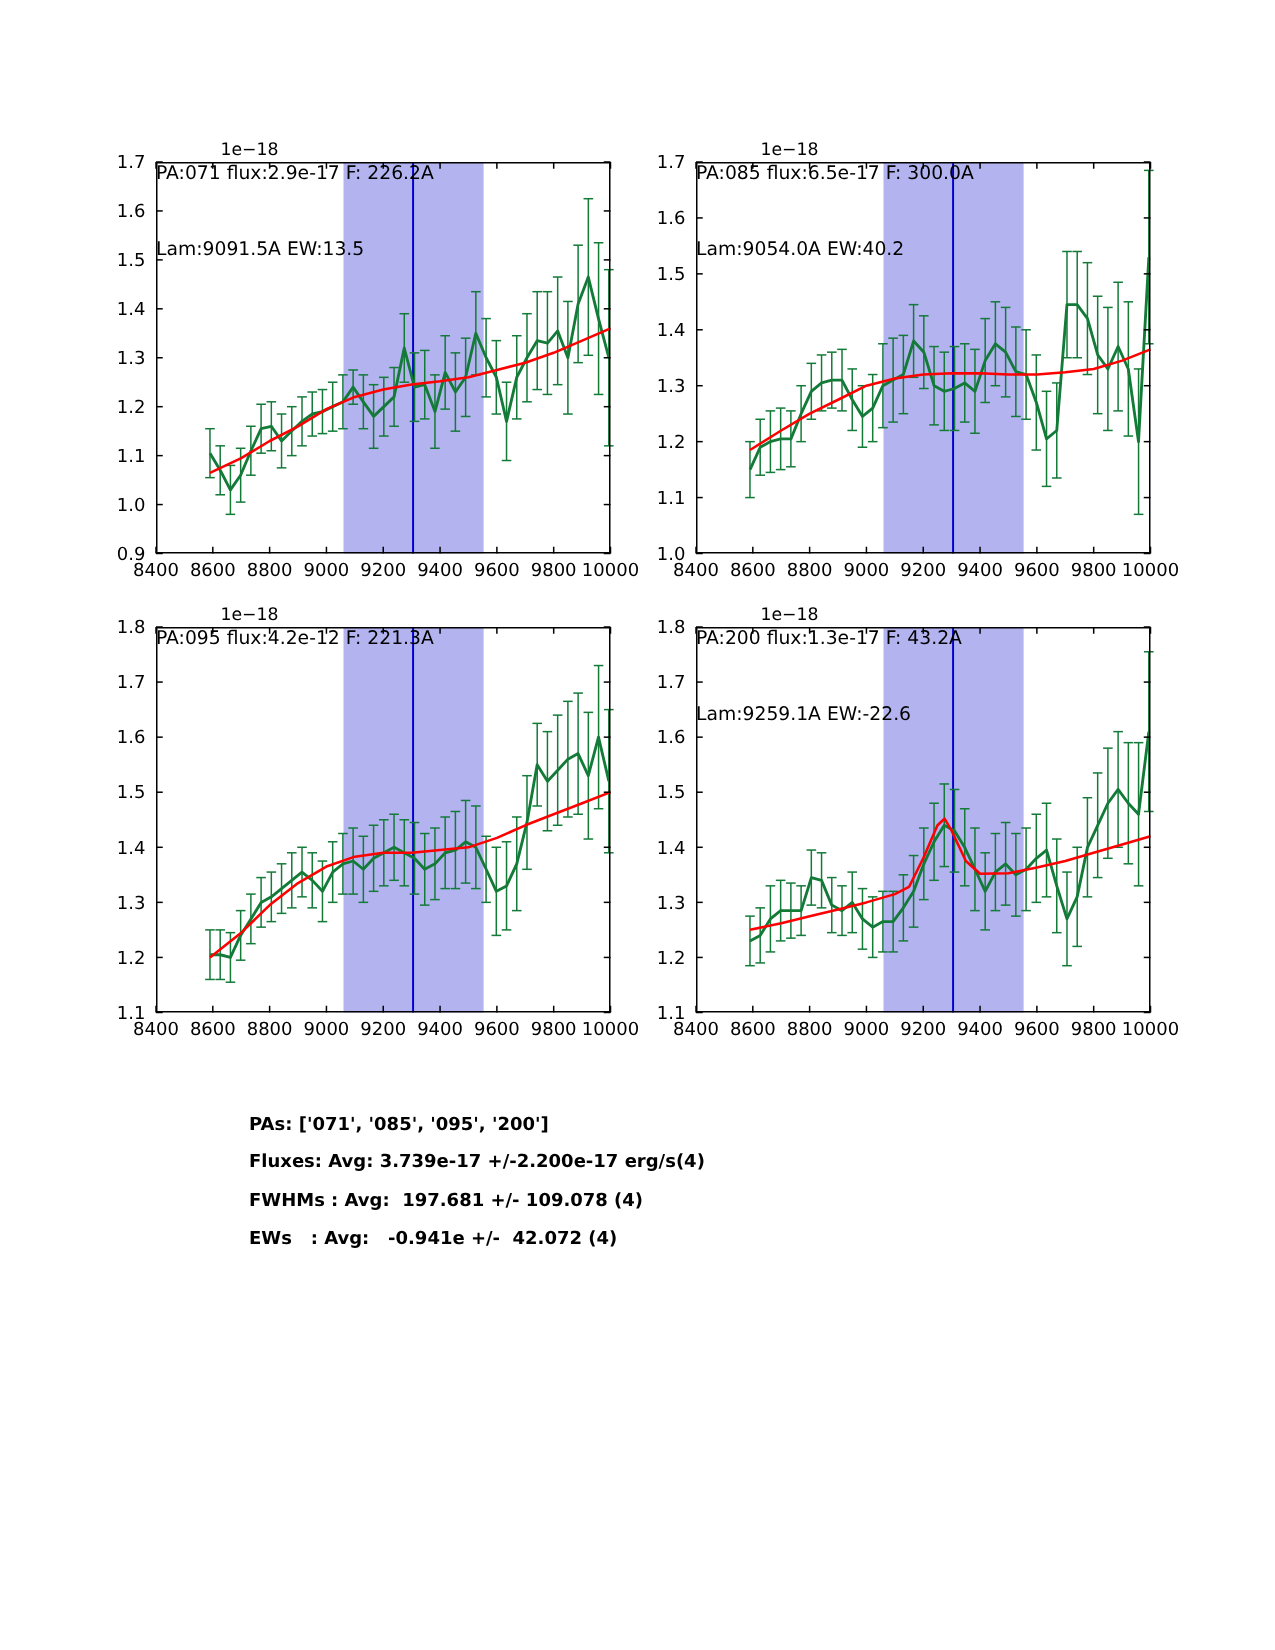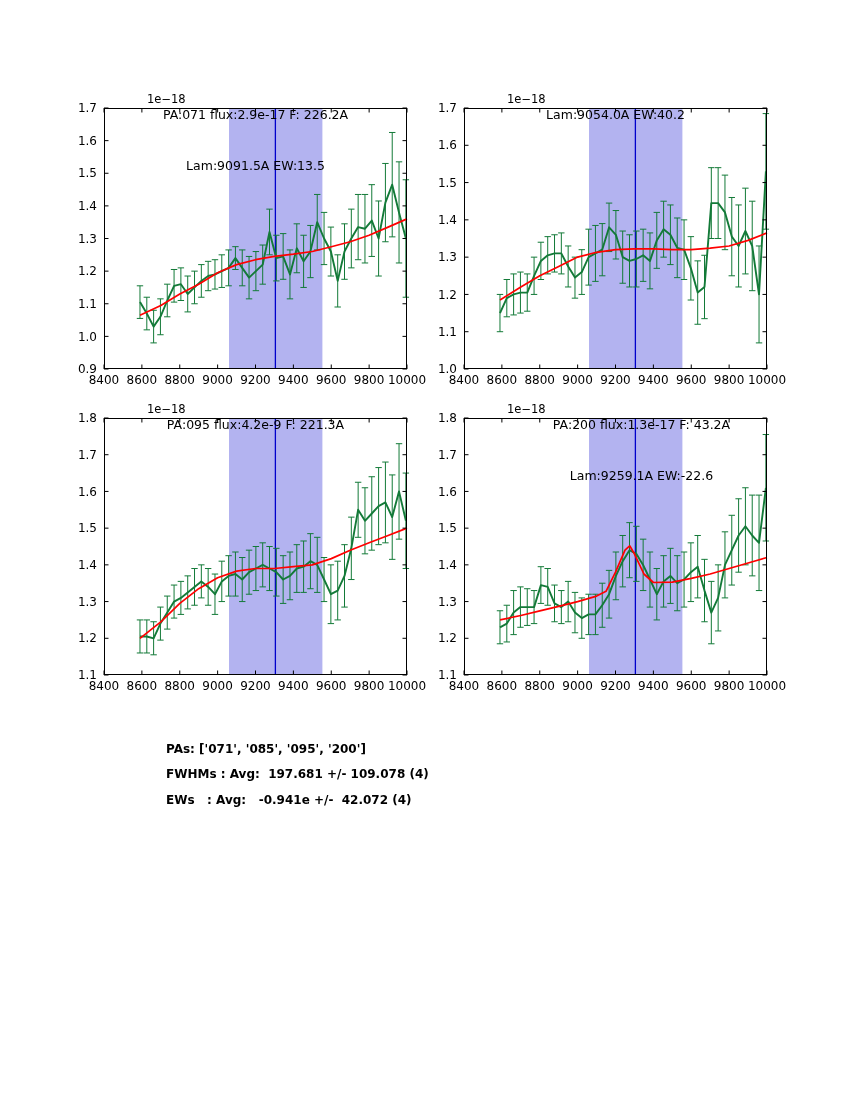--- a/index.html
+++ b/index.html
@@ -1,20 +1,20 @@
 <!DOCTYPE html>
 <html><head>
 <meta charset="utf-8">
 <style>
   html,body{margin:0;padding:0;background:#ffffff;}
   body{width:850px;height:1100px;position:relative;overflow:hidden;
        font-family:"DejaVu Sans","Liberation Sans",sans-serif;color:#000;}
   #figure{position:absolute;left:0;top:0;width:850px;height:1100px;background:#ffffff;}
   #fig-svg{position:absolute;left:0;top:0;}
-  .sub-title{position:absolute;text-align:center;font-size:12.5px;line-height:17px;white-space:pre;}
+  .sub-title{position:absolute;text-align:left;font-size:12.5px;line-height:17px;white-space:pre;}
   .offset-label{position:absolute;font-size:11.5px;margin-left:44px;}
   #summary{position:absolute;left:166px;top:737px;font-size:12px;line-height:25.4px;font-weight:bold;}
   #summary div{white-space:pre;}
 </style>
 </head>
 <body>
 
 <div id="figure">
   <svg id="fig-svg" width="850" height="1100">
       <g>
@@ -748,33 +748,35 @@
         <text x="457" y="458.91428571428577" text-anchor="end" font-size="12px" fill="#000000" font-family="DejaVu Sans, Liberation Sans, sans-serif">1.7</text>
         <text x="457" y="422.2" text-anchor="end" font-size="12px" fill="#000000" font-family="DejaVu Sans, Liberation Sans, sans-serif">1.8</text>
       </g>
     </svg>
 
   <div class="sub-title" style="left:104px;top:72px;width:303px">
     <div>PA:071 flux:2.9e-17 F: 226.2A</div>
     <div>Lam:9091.5A EW:13.5</div>
   </div>
   <div class="sub-title" style="left:464px;top:72px;width:303px">
+    <div>PA:085 flux:6.5e-17 F: 300.0A</div>
     <div>Lam:9054.0A EW:40.2</div>
   </div>
   <div class="sub-title" style="left:104px;top:382px;width:303px">
-    <div>PA:095 flux:4.2e-9 F: 221.3A</div>
+    <div>PA:095 flux:4.2e-12 F: 221.3A</div>
   </div>
   <div class="sub-title" style="left:464px;top:382px;width:355px">
     <div>PA:200 flux:1.3e-17 F: 43.2A</div>
     <div>Lam:9259.1A EW:-22.6</div>
   </div>
 
   <div class="offset-label" style="left:103px;top:92px">1e−18</div>
   <div class="offset-label" style="left:463px;top:92px">1e−18</div>
   <div class="offset-label" style="left:103px;top:402px">1e−18</div>
   <div class="offset-label" style="left:463px;top:402px">1e−18</div>
 
   <div id="summary">
     <div>PAs: ['071', '085', '095', '200']</div>
+    <div>Fluxes: Avg: 3.739e-17 +/-2.200e-17 erg/s(4)</div>
     <div>FWHMs : Avg:  197.681 +/- 109.078 (4)</div>
     <div>EWs   : Avg:   -0.941e +/-  42.072 (4)</div>
   </div>
 </div>
 
 </body></html>

